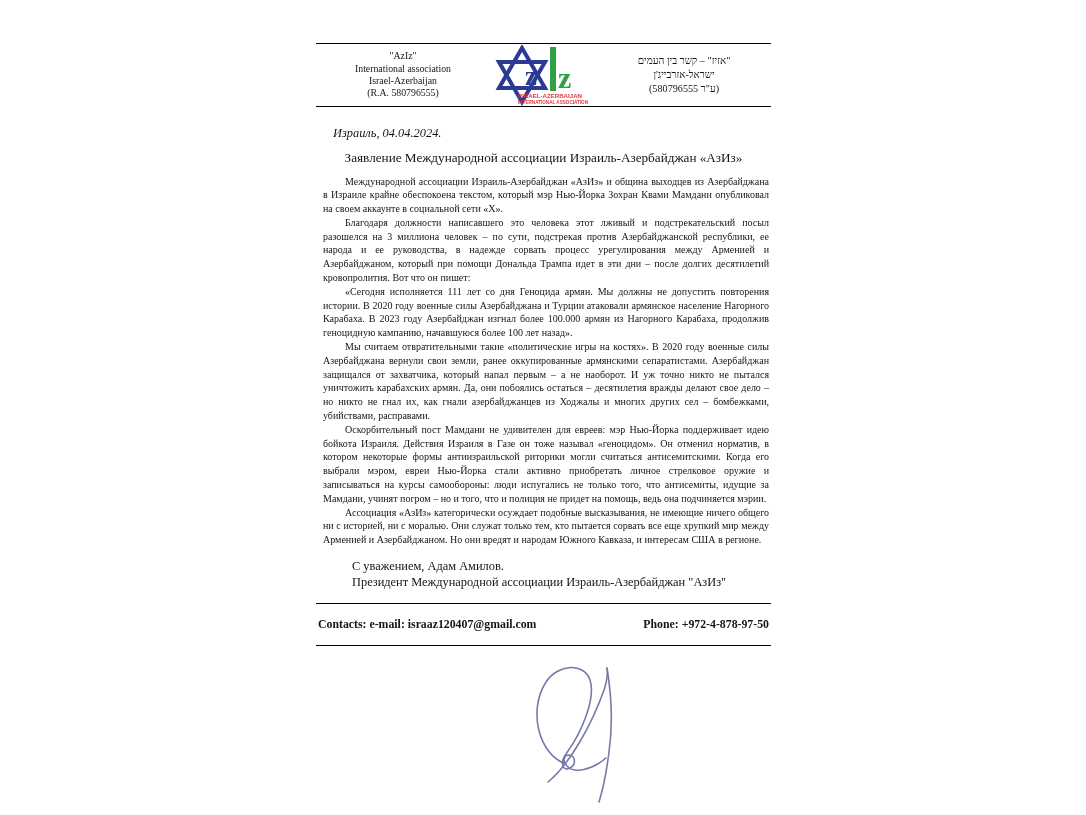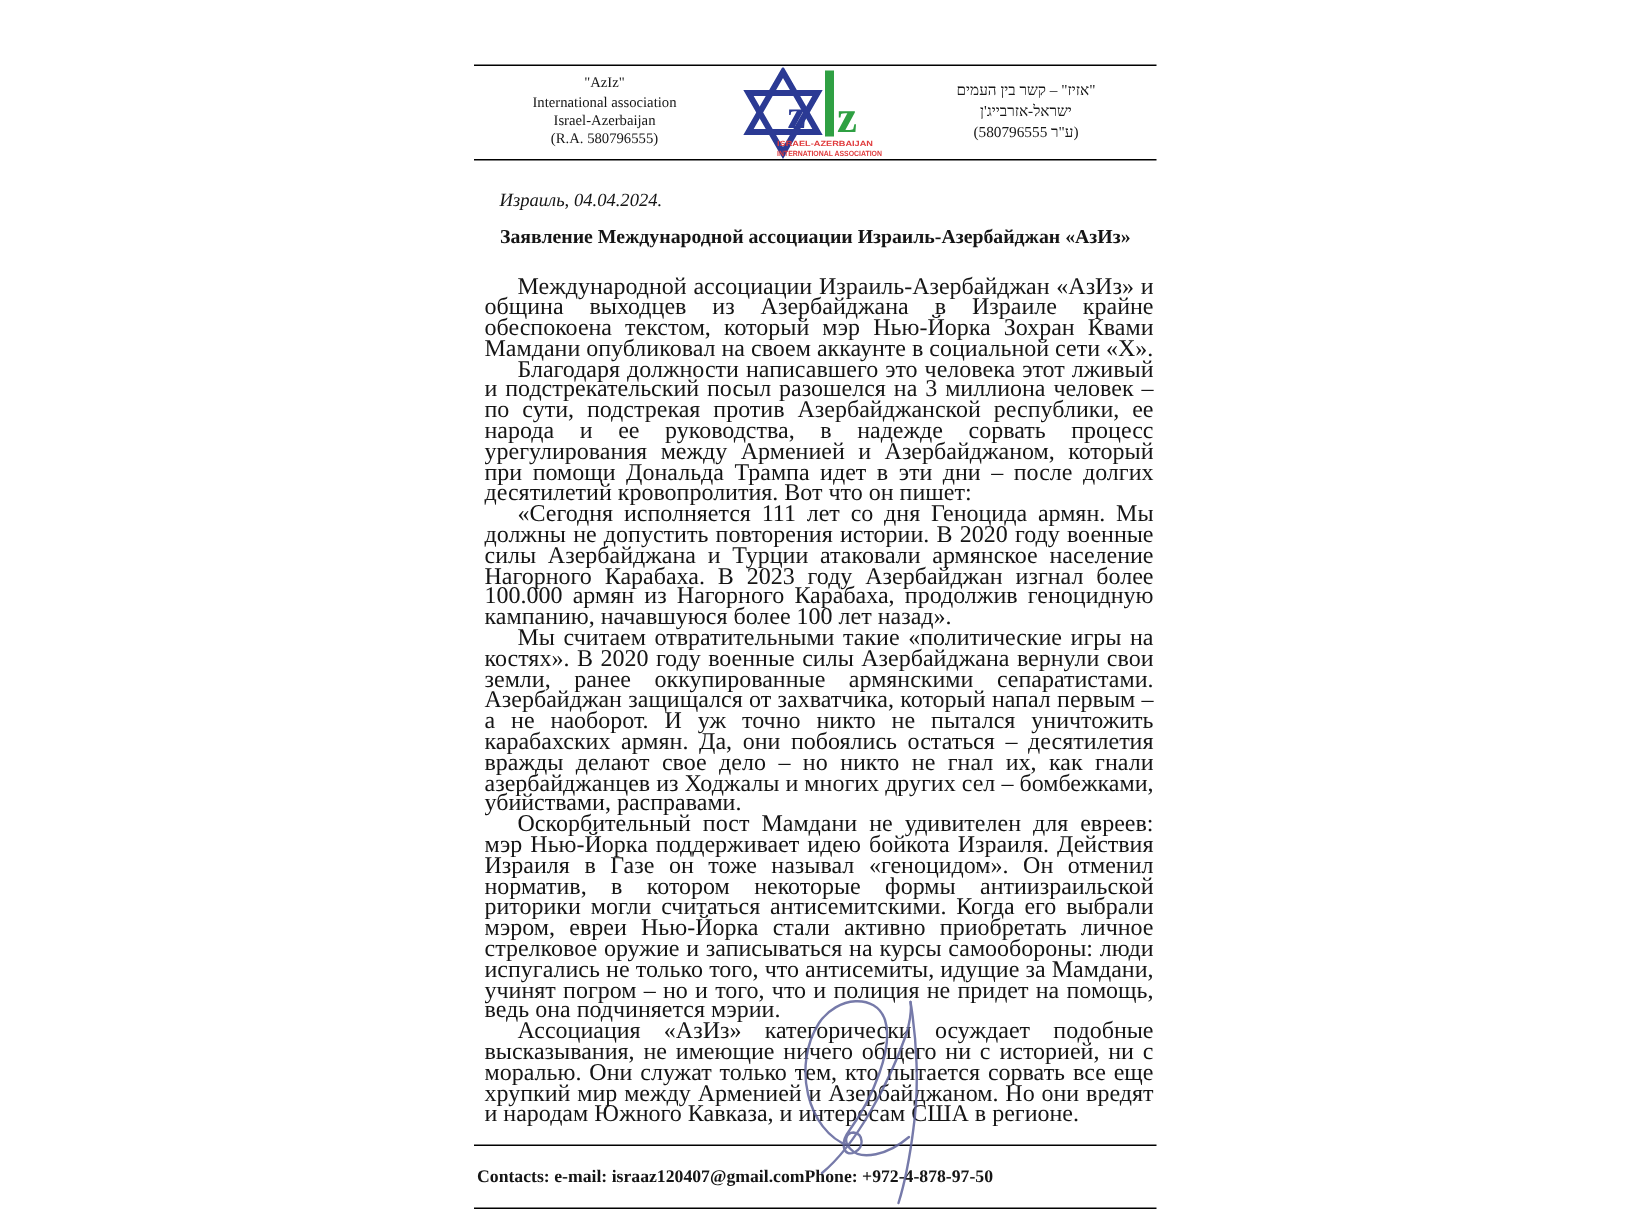--- a/index.html
+++ b/index.html
@@ -53,45 +53,46 @@
   }
   .date-line {
     margin: 19px 0 0 17px;
     font-style: italic;
     font-size: 12.4px;
     line-height: 14px;
   }
   .doc-title {
     margin-top: 9px;
     text-align: center;
-    font-weight: bold;
+    font-weight: normal;
     font-size: 13.2px;
     line-height: 17.5px;
   }
   .bodytext {
-    margin-top: 18px;
+    margin-top: 8px;
     padding: 0 2px 0 7px;
-    font-size: 16px;
+    font-size: 10px;
     line-height: 13.8px;
     text-align: justify;
   }
   .bodytext p { margin: 0; text-indent: 22px; }
   .sig-block {
     margin: 12px 0 0 36px;
     font-size: 12.4px;
     line-height: 15.5px;
   }
   .contact-footer {
     box-sizing: border-box;
     margin-top: 13px;
     border-top: 1.5px solid #000;
     border-bottom: 1.5px solid #000;
     height: 43px;
     display: flex;
     align-items: center;
+    justify-content: space-between;
     font-weight: bold;
     font-size: 11.8px;
     padding: 4px 2px;
   }
   .signature-ink {
     position: absolute;
     left: 518px;
     top: 662px;
     pointer-events: none;
   }
@@ -142,20 +143,24 @@
 
     <div class="bodytext">
       <p>Международной ассоциации Израиль-Азербайджан «АзИз» и община выходцев из Азербайджана в Израиле крайне обеспокоена текстом, который мэр Нью-Йорка Зохран Квами Мамдани опубликовал на своем аккаунте в социальной сети «Х».</p>
       <p>Благодаря должности написавшего это человека этот лживый и подстрекательский посыл разошелся на 3 миллиона человек – по сути, подстрекая против Азербайджанской республики, ее народа и ее руководства, в надежде сорвать процесс урегулирования между Арменией и Азербайджаном, который при помощи Дональда Трампа идет в эти дни – после долгих десятилетий кровопролития. Вот что он пишет:</p>
       <p>«Сегодня исполняется 111 лет со дня Геноцида армян. Мы должны не допустить повторения истории. В 2020 году военные силы Азербайджана и Турции атаковали армянское население Нагорного Карабаха. В 2023 году Азербайджан изгнал более 100.000 армян из Нагорного Карабаха, продолжив геноцидную кампанию, начавшуюся более 100 лет назад».</p>
       <p>Мы считаем отвратительными такие «политические игры на костях». В 2020 году военные силы Азербайджана вернули свои земли, ранее оккупированные армянскими сепаратистами. Азербайджан защищался от захватчика, который напал первым – а не наоборот. И уж точно никто не пытался уничтожить карабахских армян. Да, они побоялись остаться – десятилетия вражды делают свое дело – но никто не гнал их, как гнали азербайджанцев из Ходжалы и многих других сел – бомбежками, убийствами, расправами.</p>
       <p>Оскорбительный пост Мамдани не удивителен для евреев: мэр Нью-Йорка поддерживает идею бойкота Израиля. Действия Израиля в Газе он тоже называл «геноцидом». Он отменил норматив, в котором некоторые формы антиизраильской риторики могли считаться антисемитскими. Когда его выбрали мэром, евреи Нью-Йорка стали активно приобретать личное стрелковое оружие и записываться на курсы самообороны: люди испугались не только того, что антисемиты, идущие за Мамдани, учинят погром – но и того, что и полиция не придет на помощь, ведь она подчиняется мэрии.</p>
       <p>Ассоциация «АзИз» категорически осуждает подобные высказывания, не имеющие ничего общего ни с историей, ни с моралью. Они служат только тем, кто пытается сорвать все еще хрупкий мир между Арменией и Азербайджаном. Но они вредят и народам Южного Кавказа, и интересам США в регионе.</p>
     </div>
 
+    <div class="sig-block">
+      <div>С уважением, Адам Амилов.</div>
+      <div>Президент Международной ассоциации Израиль-Азербайджан "АзИз"</div>
+    </div>
 
     <div class="contact-footer">
       <div>Contacts: e-mail: israaz120407@gmail.com</div>
       <div>Phone: +972-4-878-97-50</div>
     </div>
   </div>
 
   <svg class="signature-ink" width="155" height="145" viewBox="0 0 155 145">
     <g fill="none" stroke="#5f639b" stroke-width="1.6" stroke-linecap="round" opacity="0.85">
       <path d="M 48 102 C 20 92 10 48 28 20 C 40 2 66 0 72 18 C 78 36 64 70 48 92 C 42 100 44 110 52 106 C 58 103 58 94 51 93 C 46 93 44 99 49 104 C 56 112 74 108 88 96"></path>

